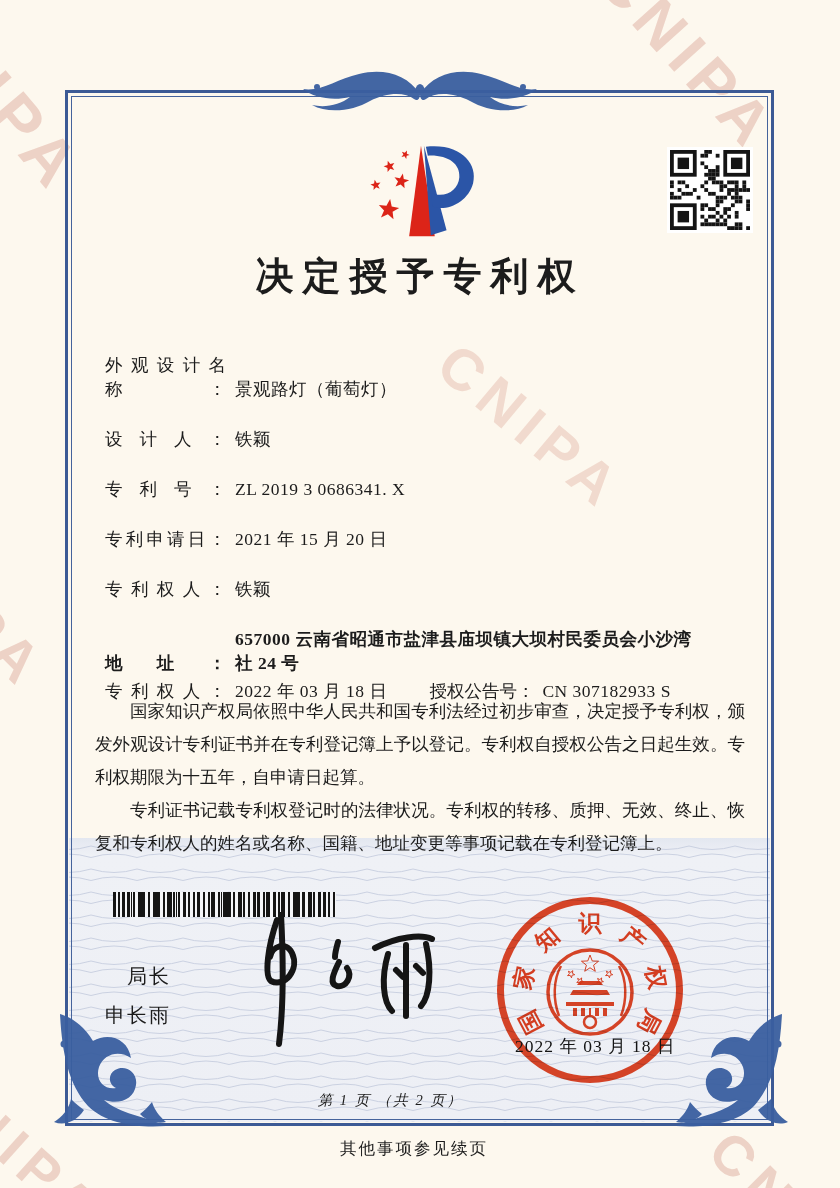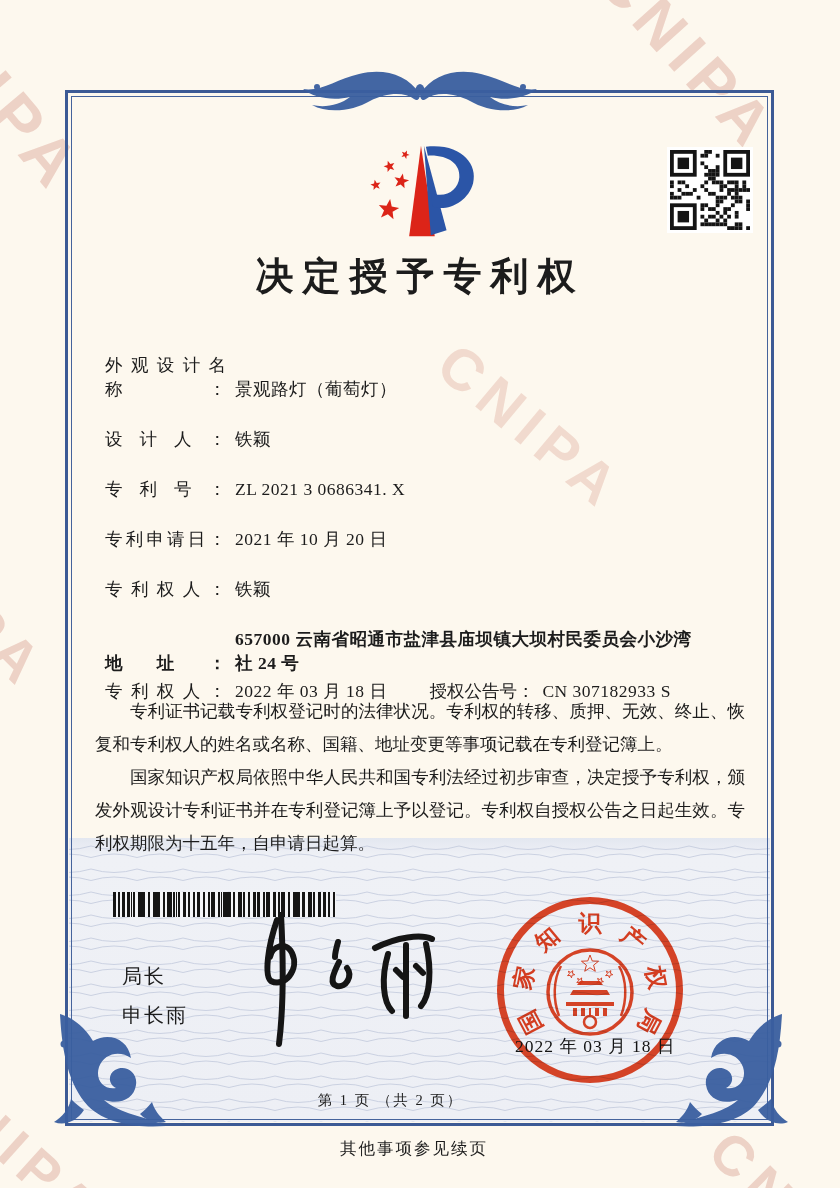--- a/index.html
+++ b/index.html
@@ -59,40 +59,40 @@
          line-height:33px;text-align:justify;}
   .paras p{margin:0;text-indent:2em;}
 
   
   .barcode{position:absolute;left:113px;top:892px;width:223px;height:25px;z-index:4;
     background:
       repeating-linear-gradient(90deg,#151515 0 2px,rgba(0,0,0,0) 2px 5px),
       repeating-linear-gradient(90deg,#151515 0 1px,rgba(0,0,0,0) 1px 9px),
       repeating-linear-gradient(90deg,#151515 0 3px,rgba(0,0,0,0) 3px 14px),
       linear-gradient(#f4f5f8,#f4f5f8);}
-  .signer{position:absolute;left:122px;top:963px;z-index:4;
-          font-family:"Liberation Sans","DejaVu Sans",sans-serif;font-size:20px;}
+  .signer{position:absolute;left:105px;top:963px;z-index:4;
+          font-family:"Liberation Sans","DejaVu Sans",sans-serif;font-size:20px;text-align:right;}
   .signer div{margin-bottom:12px;letter-spacing:2px;}
   .sig{position:absolute;left:225px;top:912px;z-index:4;}
   .sig path{fill:none;stroke:#151515;stroke-width:6;stroke-linecap:round;stroke-linejoin:round;}
 
   
   .seal{position:absolute;left:497px;top:897px;width:186px;height:186px;z-index:4;
         mix-blend-mode:multiply;}
   .seal-ring{position:absolute;inset:0;border:7px solid rgba(226,55,22,.92);border-radius:50%;}
   .seal-char{position:absolute;left:50%;top:50%;width:26px;margin-left:-13px;margin-top:-15px;
              text-align:center;font-size:23px;font-weight:bold;color:rgba(226,55,22,.95);}
   .emblem{position:absolute;left:50%;top:50%;transform:translate(-50%,-50%);}
   .emblem *{stroke:rgba(226,55,22,.92);fill:none;}
   .emblem .fill{fill:rgba(226,55,22,.92);stroke:none;}
   .seal-date{position:absolute;left:515px;top:1034px;z-index:5;font-size:17.5px;
              letter-spacing:1px;color:#141414;}
 
   .page-num{position:absolute;left:0;top:1091px;width:781px;text-align:center;font-size:14.5px;
-            letter-spacing:2px;z-index:5;}
+            letter-spacing:2px;z-index:5;font-style:italic;}
   .cont-note{position:absolute;left:0;top:1138px;width:828px;text-align:center;font-size:16.5px;
              letter-spacing:2px;z-index:3;}
 </style>
 </head>
 <body>
 
 <div class="page">
 
   <div class="wm wm1">CNIPA</div>
   <div class="wm wm2">CNIPA</div>
@@ -298,47 +298,47 @@
     <div class="frow">
       <span class="flabel">外观设计名称：</span>
       <span class="fvalue">景观路灯（葡萄灯）</span>
     </div>
     <div class="frow">
       <span class="flabel">设计人：</span>
       <span class="fvalue">铁颖</span>
     </div>
     <div class="frow">
       <span class="flabel">专利号：</span>
-      <span class="fvalue">ZL 2021 3 0686341. X</span>
+      <span class="fvalue">ZL 2019 3 0686341. X</span>
     </div>
     <div class="frow">
       <span class="flabel">专利申请日：</span>
-      <span class="fvalue">2021 年 10 月 20 日</span>
+      <span class="fvalue">2021 年 15 月 20 日</span>
     </div>
     <div class="frow">
       <span class="flabel">专利权人：</span>
       <span class="fvalue">铁颖</span>
     </div>
     <div class="frow addr">
       <span class="flabel">地址：</span>
       <span class="fvalue">657000 云南省昭通市盐津县庙坝镇大坝村民委员会小沙湾社 24 号</span>
     </div>
     <div class="frow grant-group">
       <span class="flabel">专利权人：</span>
       <span class="fvalue">2022 年 03 月 18 日</span>
       <span class="second">
         <span class="flabel">授权公告号：</span>
         <span class="fvalue">CN 307182933 S</span>
       </span>
     </div>
   </div>
 
   <div class="paras">
+    <p>国家知识产权局依照中华人民共和国专利法经过初步审查，决定授予专利权，颁发外观设计专利证书并在专利登记簿上予以登记。专利权自授权公告之日起生效。专利权期限为十五年，自申请日起算。</p>
     <p>专利证书记载专利权登记时的法律状况。专利权的转移、质押、无效、终止、恢复和专利权人的姓名或名称、国籍、地址变更等事项记载在专利登记簿上。</p>
-    <p>国家知识产权局依照中华人民共和国专利法经过初步审查，决定授予专利权，颁发外观设计专利证书并在专利登记簿上予以登记。专利权自授权公告之日起生效。专利权期限为十五年，自申请日起算。</p>
   </div>
 
   <div class="barcode"></div>
 
   <div class="signer">
     <div>局长</div>
     <div>申长雨</div>
   </div>
 
   <svg class="sig" width="215" height="138" viewBox="0 0 215 138">

